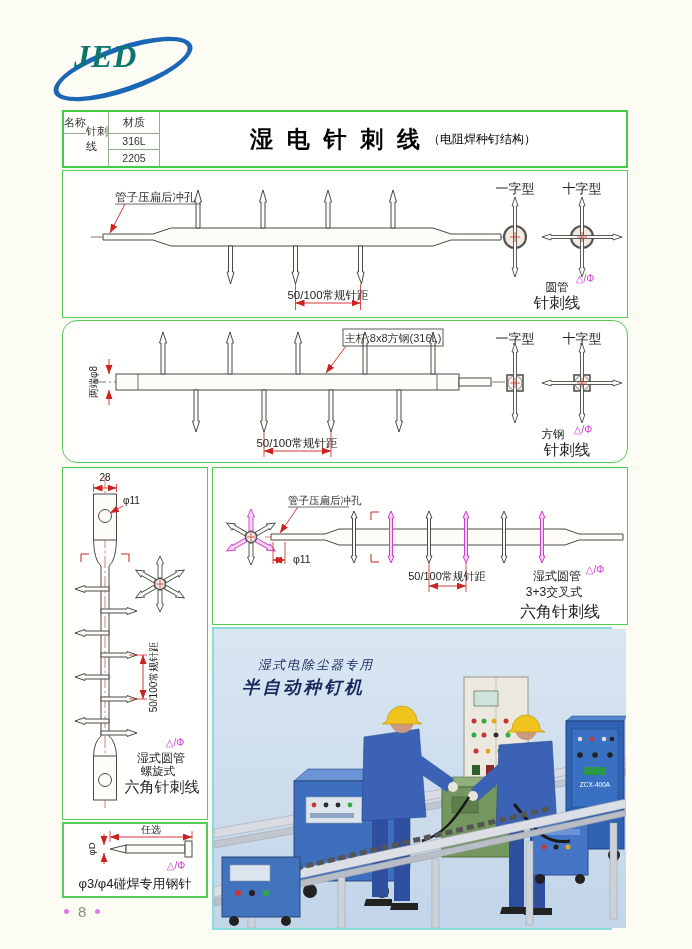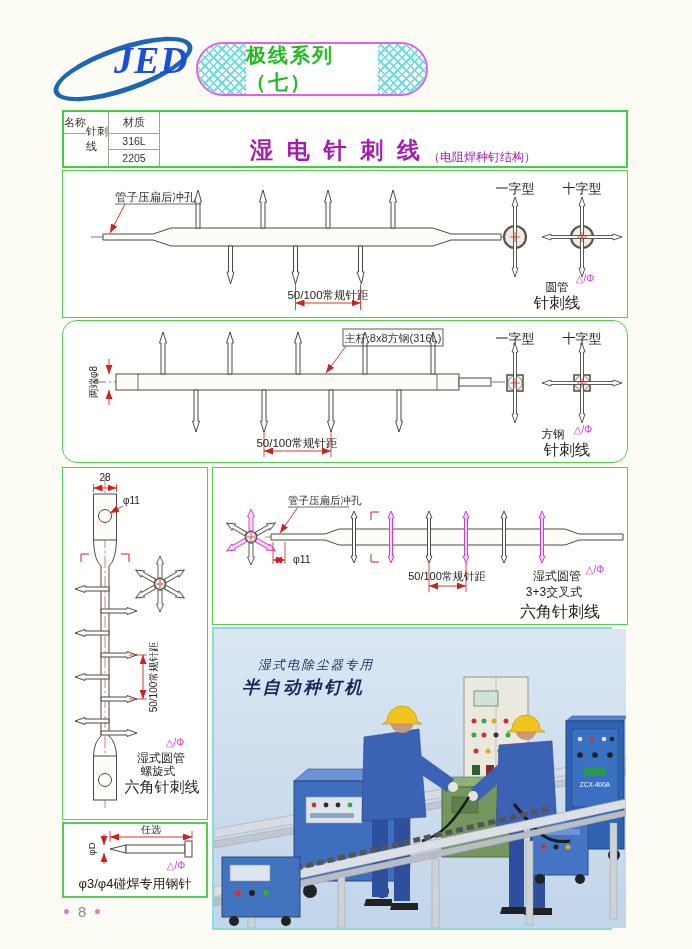--- a/index.html
+++ b/index.html
@@ -4,65 +4,60 @@
 <style>
   html,body{margin:0;padding:0;background:#e8e8e0;}
   .page{position:relative;width:692px;height:949px;background:#fcfcf4;
         font-family:"Liberation Sans",sans-serif;overflow:hidden;}
   .box{position:absolute;background:#fffffd;border:1px solid #55cc55;box-sizing:border-box;}
   .box svg{display:block;}
   
   .logo{position:absolute;left:52px;top:30px;width:140px;height:70px;}
   .logo-ellipse{position:absolute;left:-2px;top:16px;width:136px;height:36px;
       border:5px solid #1b66b5;border-radius:50%;transform:rotate(-19deg);}
-  .logo-text{position:absolute;left:22px;top:8px;font-size:38px;font-weight:bold;
-      font-style:italic;color:#1d4ed8;letter-spacing:1px;font-family:"Liberation Serif",serif;margin-left:40px;}
+  .logo-text{position:absolute;left:22px;top:8px;font-size:32px;font-weight:bold;
+      font-style:italic;color:#0f766e;letter-spacing:1px;font-family:"Liberation Serif",serif;}
   .banner{position:absolute;left:196px;top:42px;width:232px;height:54px;
       border:2px solid #e35fe3;border-radius:28px;display:flex;overflow:hidden;
       box-sizing:border-box;background:#ffffff;}
   .hatch{flex:0 0 48px;background-image:
       repeating-linear-gradient(45deg,#6fe0e0 0 1.6px,transparent 1.6px 6px),
       repeating-linear-gradient(-45deg,#6fe0e0 0 1.6px,transparent 1.6px 6px);}
   .banner-text{flex:1;display:flex;align-items:center;justify-content:center;
       font-size:20px;font-weight:bold;color:#22bb22;letter-spacing:2px;}
   
   .spec-table{position:absolute;left:62px;top:110px;width:566px;height:58px;
       border:2px solid #44cc44;box-sizing:border-box;background:#fffffd;display:flex;}
   .spec-table .c1{width:44px;border-right:1px solid #8fae8f;display:flex;}
   .spec-table .c2{width:50px;border-right:1px solid #8fae8f;display:flex;flex-direction:column;}
   .spec-table .hcell{height:21px;border-bottom:1px solid #8fae8f;display:flex;
       align-items:center;justify-content:center;font-size:11px;color:#333;}
   .spec-table .ncell{flex:1;display:flex;align-items:center;justify-content:center;
       font-size:11px;color:#333;}
   .spec-table .mcell{height:16px;display:flex;align-items:center;justify-content:center;
       font-size:10.5px;color:#333;}
   .spec-table .mcell.mb{border-bottom:1px solid #8fae8f;}
-  .spec-table .ttl{flex:1;display:flex;align-items:flex-end;justify-content:center;color:#a21caf;}
+  .spec-table .ttl{flex:1;display:flex;align-items:center;justify-content:center;color:#000000;}
   .spec-table .ttl .main{font-size:23px;font-weight:bold;letter-spacing:4px;
       font-family:"Liberation Serif",serif;}
   .spec-table .ttl .sub{font-size:12px;margin-left:4px;font-family:"Liberation Serif",serif;}
   
   .pagenum{position:absolute;left:64px;top:903px;display:flex;align-items:center;gap:9px;
       color:#8a8a8a;font-size:15px;}
   .pdot{width:5px;height:5px;border-radius:50%;background:#dd7add;display:inline-block;}
   text{font-family:"Liberation Sans",sans-serif;}
 </style>
 </head>
 <body>
 
 <div class="page">
 
   <div class="logo">
     <div class="logo-ellipse"></div>
     <span class="logo-text">JED</span>
-  </div>
-  <div class="banner">
-    <span class="hatch"></span>
-    <span class="banner-text">极线系列（七）</span>
-    <span class="hatch"></span>
   </div>
 
   <div class="spec-table">
     <div class="c1">
       <div class="hcell">名称</div>
       <div class="ncell">针刺线</div>
     </div>
     <div class="c2">
       <div class="hcell">材质</div>
       <div class="mcell mb">316L</div>

